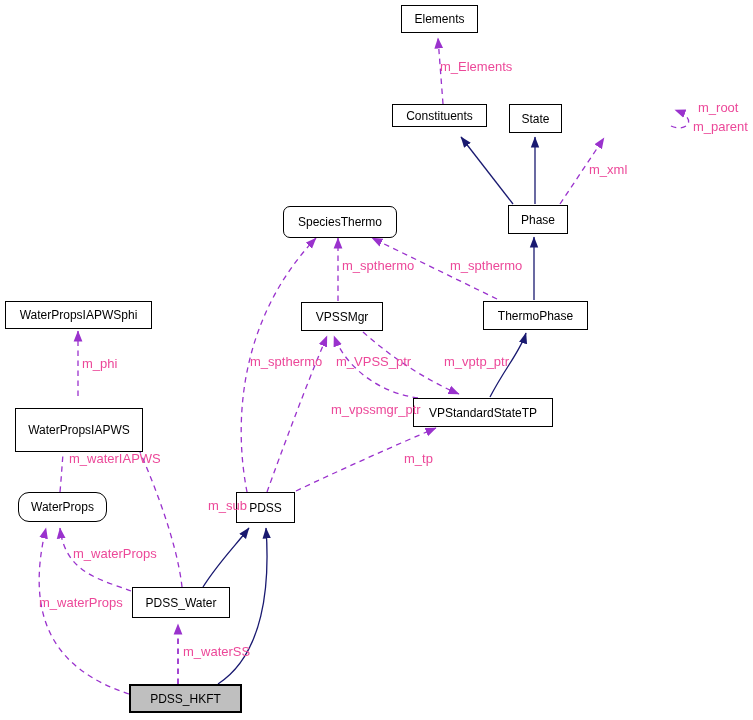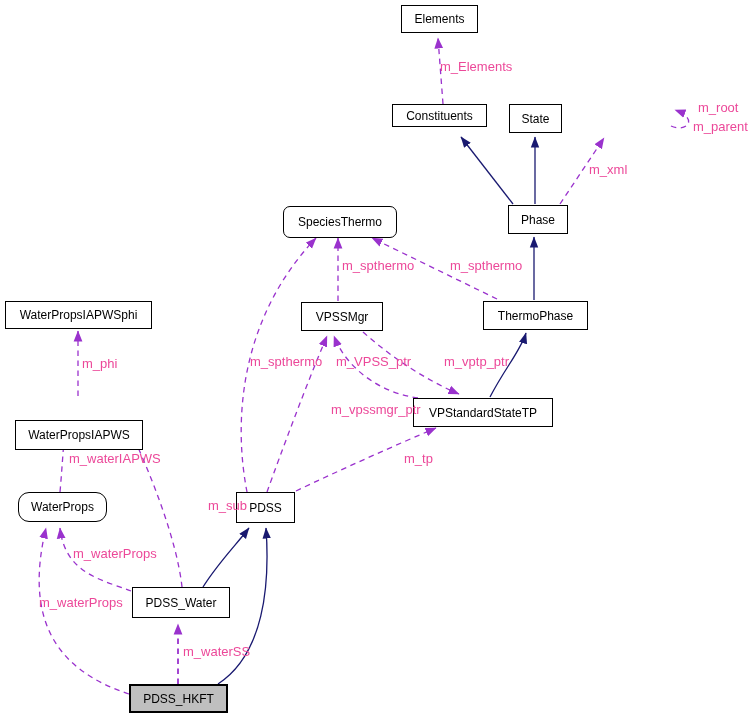--- a/index.html
+++ b/index.html
@@ -79,26 +79,26 @@
   </svg>
 
   <div class="node" style="left:401px;top:5px;width:77px;height:28px;">Elements</div>
   <div class="node" style="left:392px;top:104px;width:95px;height:23px;">Constituents</div>
   <div class="node" style="left:509px;top:104px;width:53px;height:29px;">State</div>
   <div class="node" style="left:283px;top:206px;width:114px;height:32px;border-radius:7px;">SpeciesThermo</div>
   <div class="node" style="left:508px;top:205px;width:60px;height:29px;">Phase</div>
   <div class="node" style="left:5px;top:301px;width:147px;height:28px;">WaterPropsIAPWSphi</div>
   <div class="node" style="left:301px;top:302px;width:82px;height:29px;">VPSSMgr</div>
   <div class="node" style="left:483px;top:301px;width:105px;height:29px;">ThermoPhase</div>
-  <div class="node" style="left:15px;top:420px;width:128px;height:30px;">WaterPropsIAPWS</div>
+  <div class="node" style="left:15px;top:408px;width:128px;height:44px;">WaterPropsIAPWS</div>
   <div class="node" style="left:413px;top:398px;width:140px;height:29px;">VPStandardStateTP</div>
   <div class="node" style="left:18px;top:492px;width:89px;height:30px;border-radius:11px;">WaterProps</div>
   <div class="node" style="left:236px;top:492px;width:59px;height:31px;">PDSS</div>
   <div class="node" style="left:132px;top:587px;width:98px;height:31px;">PDSS_Water</div>
-  <div class="node focus" style="left:129px;top:684px;width:99px;height:29px;text-align:center;">PDSS_HKFT</div>
+  <div class="node focus" style="left:129px;top:684px;width:113px;height:29px;text-align:center;">PDSS_HKFT</div>
 
   <span class="edge-label" style="left:440px;top:60px;">m_Elements</span>
   <span class="edge-label" style="left:698px;top:101px;">m_root</span>
   <span class="edge-label" style="left:693px;top:120px;">m_parent</span>
   <span class="edge-label" style="left:589px;top:163px;">m_xml</span>
   <span class="edge-label" style="left:342px;top:259px;">m_spthermo</span>
   <span class="edge-label" style="left:450px;top:259px;">m_spthermo</span>
   <span class="edge-label" style="left:250px;top:355px;">m_spthermo</span>
   <span class="edge-label" style="left:336px;top:355px;">m_VPSS_ptr</span>
   <span class="edge-label" style="left:444px;top:355px;">m_vptp_ptr</span>

